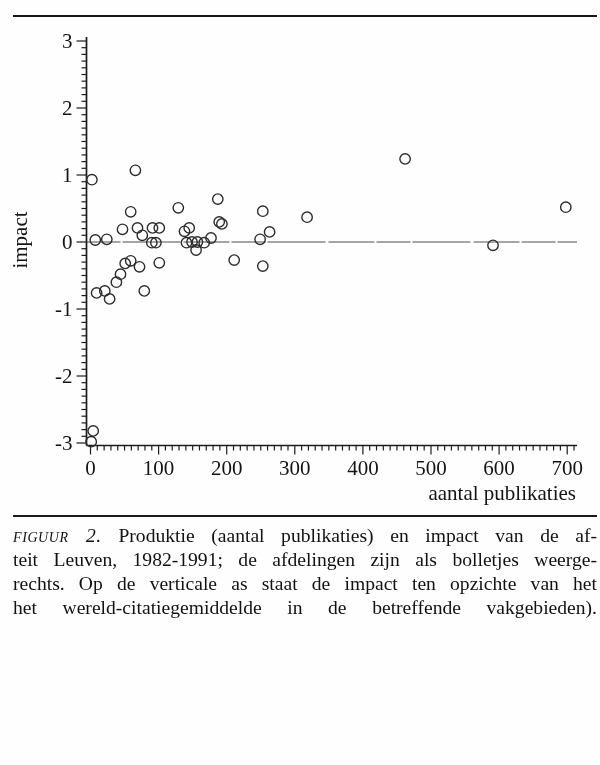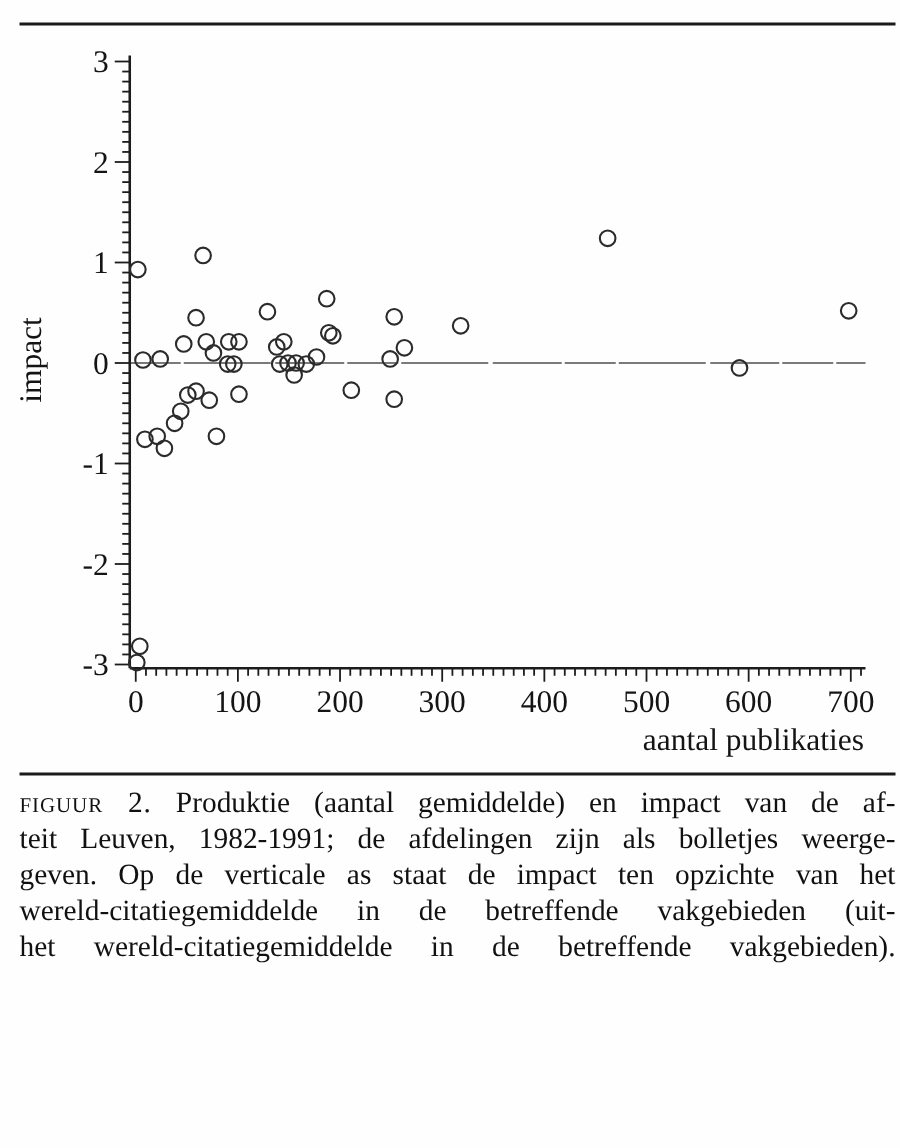--- a/index.html
+++ b/index.html
@@ -13,21 +13,21 @@
   .chart .zero{stroke:#4f4f4f;stroke-width:1.1;stroke-dasharray:34 2 58 3 46 2;}
   .chart .tick{stroke:#1c1c1c;stroke-width:1.2;}
   .chart .pt{fill:none;stroke:#2b2b2b;stroke-width:1.4;}
   .chart text{fill:#141414;font-family:"Liberation Serif",serif;}
   .chart .tick-label{font-size:21px;}
   .chart .axis-label{font-size:21px;}
   .caption-block{position:absolute;top:524px;left:13px;width:584px;
                  font-size:19.6px;line-height:24px;}
   .cap-line{white-space:normal;}
   .just{text-align:justify;text-align-last:justify;}
-  .sc{font-variant:small-caps;letter-spacing:0.6px;}
+  .sc{font-variant:small-caps;letter-spacing:0.6px;font-style:italic;}
 </style>
 </head>
 <body>
 
 <div class="page">
 
   <div class="rule top"></div>
 
   <svg id="chart" class="chart" width="600" height="510" viewBox="0 0 600 510">
       <line x1="86.5" y1="242" x2="577" y2="242" class="zero"></line>
@@ -226,20 +226,19 @@
       <circle cx="405.1" cy="158.9" r="5.2" class="pt"></circle>
       <circle cx="493.0" cy="245.3" r="5.2" class="pt"></circle>
       <circle cx="565.8" cy="207.2" r="5.2" class="pt"></circle>
       <circle cx="93.2" cy="430.9" r="5.2" class="pt"></circle>
       <circle cx="91.2" cy="441.7" r="5.2" class="pt"></circle>
     </svg>
 
   <div class="rule caption"></div>
 
   <div class="caption-block">
-    <div class="cap-line just"><span class="sc">figuur 2.</span> <span>Produktie (aantal gemiddelde) en impact van de af-</span></div>
+    <div class="cap-line just"><span class="sc">figuur 2.</span> <span>Produktie (aantal publikaties) en impact van de af-</span></div>
     <div class="cap-line just">teit Leuven, 1982-1991; de afdelingen zijn als bolletjes weerge-</div>
-    <div class="cap-line just">geven. Op de verticale as staat de impact ten opzichte van het</div>
-    <div class="cap-line just">wereld-citatiegemiddelde in de betreffende vakgebieden (uit-</div>
+    <div class="cap-line just">rechts. Op de verticale as staat de impact ten opzichte van het</div>
     <div class="cap-line just">het wereld-citatiegemiddelde in de betreffende vakgebieden).</div>
   </div>
 
 </div>
 
 </body></html>

